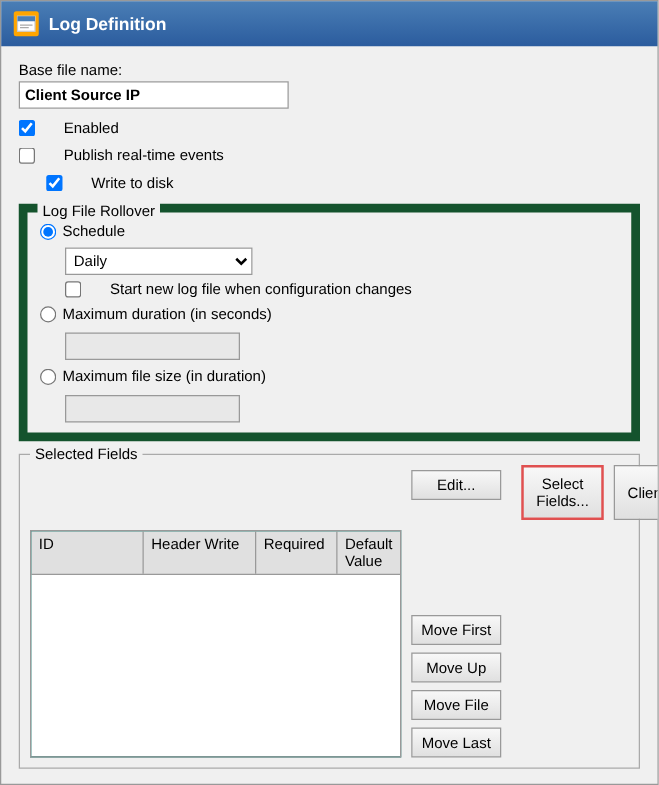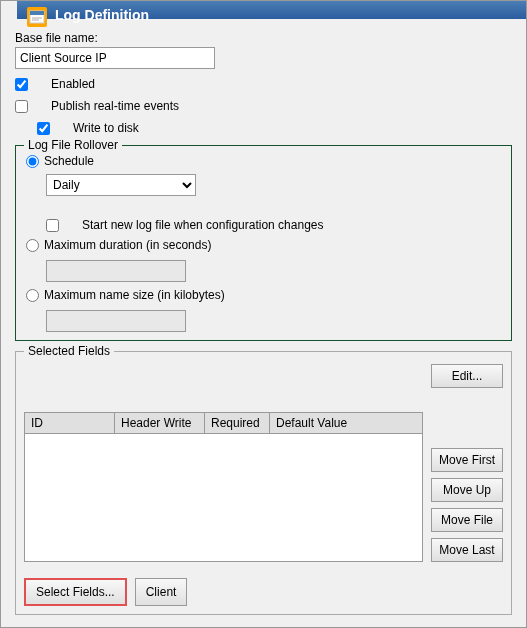--- a/index.html
+++ b/index.html
@@ -28,23 +28,23 @@
       box-shadow: 2px 2px 8px rgba(0,0,0,0.3);
       display: flex;
       flex-direction: column;
     }
 
     .title-bar {
       background: linear-gradient(to bottom, #4a7eb5, #2b5c9e);
       color: white;
       padding: 6px 10px;
       display: flex;
+      align-items: center;
       gap: 8px;
-      height: 18px;
-      margin-left: 16px;
+      height: 36px;
     }
 
     .title-icon {
       width: 20px;
       height: 20px;
       background: #ffa500;
       border-radius: 2px;
       display: flex;
       align-items: center;
       justify-content: center;
@@ -68,26 +68,27 @@
       overflow: hidden;
     }
 
     .field-label {
       font-size: 12px;
       color: #000;
       margin-bottom: 2px;
     }
 
     .text-input {
-      width: 200px;
+      width: 216px;
       height: 22px;
       border: 1px solid #999;
       background: white;
       padding: 2px 4px;
       font-size: 12px;
+      font-weight: bold;
     }
 
     .text-input:disabled {
       background: #e8e8e8;
     }
 
     .checkbox-row {
       display: flex;
       align-items: center;
       gap: 23px;
@@ -96,21 +97,21 @@
 
     .checkbox-row input[type="checkbox"] {
       margin: 0;
     }
 
     .sub-checkbox {
       margin-left: 22px;
     }
 
     .group-box {
-      border: 1px solid #14532d;
+      border: 7px solid #14532d;
       padding: 8px 10px;
       margin-top: 4px;
       position: relative;
     }
 
     .group-box-title {
       position: absolute;
       top: -8px;
       left: 8px;
       background: #f0f0f0;
@@ -128,21 +129,21 @@
 
     .radio-row input[type="radio"] {
       margin: 0;
     }
 
     .select-container {
       display: flex;
       align-items: flex-start;
       gap: 4px;
       margin-left: 20px;
-      margin-bottom: 22px;
+      margin-bottom: 4px;
     }
 
     select {
       width: 150px;
       height: 22px;
       border: 1px solid #999;
       background: white;
       font-size: 12px;
       padding: 1px 2px;
     }
@@ -159,21 +160,21 @@
       background: #e8e8e8;
       margin-left: 20px;
       margin-top: 2px;
     }
 
     .selected-fields-section {
       border: 1px solid #aaa;
       position: relative;
       flex: 1;
       display: flex;
-      flex-direction: column;
+      flex-direction: row;
       margin-top: 4px;
       min-height: 0;
     }
 
     .selected-fields-title {
       position: absolute;
       top: -8px;
       left: 8px;
       background: #f0f0f0;
       padding: 0 4px;
@@ -263,21 +264,21 @@
     }
 
     .bottom-buttons {
       display: flex;
       gap: 8px;
       padding: 8px 8px 8px 8px;
       border-top: none;
     }
 
     .bottom-button {
-      height: 28px;
+      height: 44px;
       padding: 0 10px;
       background: linear-gradient(to bottom, #f8f8f8, #e0e0e0);
       border: 2px solid #e05050;
       font-size: 12px;
       cursor: pointer;
       color: #000;
     }
 
     .bottom-button.normal-border {
       border: 1px solid #999;
@@ -352,21 +353,21 @@
       <div class="radio-row">
         <input type="radio" name="rollover" id="maxdur" style="">
         <label for="maxdur">Maximum duration (in seconds)</label>
       </div>
       <div style="margin-left: 20px; margin-bottom: 6px;">
         <input type="text" class="duration-input disabled-input" disabled="" style="width: 140px; height: 22px; border: 1px solid rgb(153, 153, 153); margin-left: 0px;">
       </div>
 
       <div class="radio-row">
         <input type="radio" name="rollover" id="maxfile" style="">
-        <label for="maxfile">Maximum name size (in kilobytes)</label>
+        <label for="maxfile">Maximum file size (in duration)</label>
       </div>
       <div style="margin-left: 20px;">
         <input type="text" class="duration-input disabled-input" disabled="" style="width: 140px; height: 22px; border: 1px solid rgb(153, 153, 153); margin-left: 0px;">
       </div>
     </div>
 
     <div class="selected-fields-section">
       <span class="selected-fields-title">Selected Fields</span>
 
       <div class="fields-inner">

